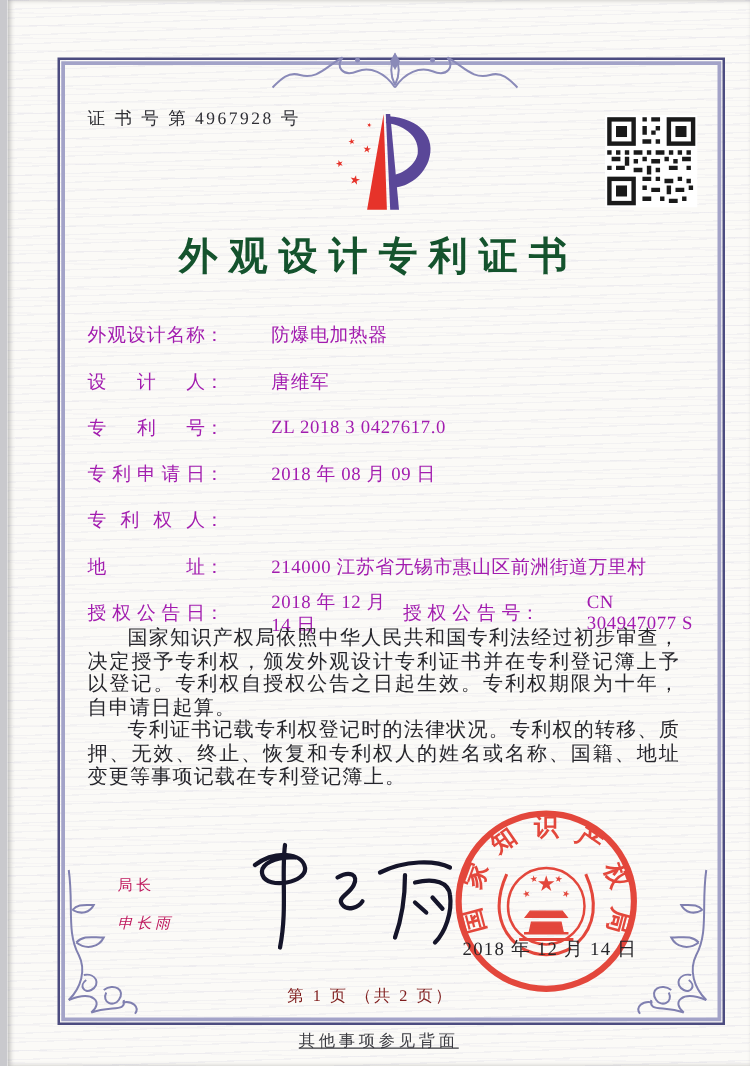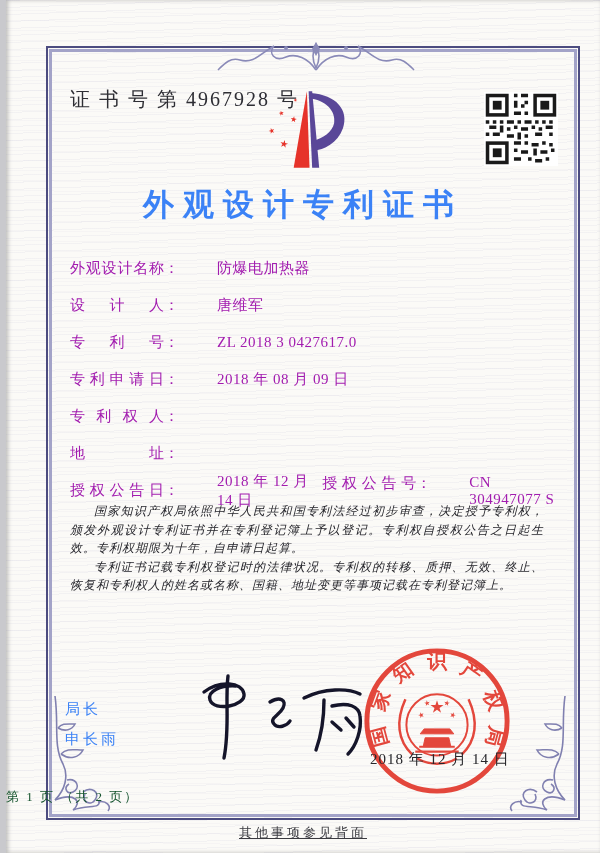--- a/index.html
+++ b/index.html
@@ -21,43 +21,43 @@
     pointer-events:none;
   }
   .frame{
     position:absolute;left:40px;top:46px;width:530px;height:770px;
     border:2px solid #4c4c80;
   }
   .frame::before{
     content:"";position:absolute;inset:1px;border:3px solid #a3a3c8;
   }
   .abs{position:absolute;}
-  .cert-no{left:64px;top:86px;font-size:20px;color:#2e2e34;letter-spacing:2px;}
+  .cert-no{left:64px;top:86px;font-size:14px;color:#2e2e34;letter-spacing:2px;}
   .title{
     left:0;right:0;top:184px;text-align:center;
-    font-size:31px;font-weight:600;color:#3b82f6;letter-spacing:9px;
+    font-size:31px;font-weight:600;color:#14532d;letter-spacing:9px;
   }
   .fields{left:64px;top:250px;right:44px;font-size:15px;color:#a21caf;}
   .frow{height:37px;display:flex;align-items:center;}
   .flabel{
     display:inline-block;width:94px;text-align:justify;text-align-last:justify;
     flex:0 0 94px;
   }
   .fcolon{flex:0 0 auto;}
   .fval{margin-left:6px;letter-spacing:.5px;padding-left:32px;}
   .grant-left{display:flex;align-items:center;}
-  .grant-right{display:flex;}
-  .paras{left:64px;top:502px;width:474px;font-size:12px;line-height:18.5px;
-    color:#26262c;text-align:justify;letter-spacing:1px;font-style:italic;}
+  .grant-right{display:flex;align-items:center;}
+  .paras{left:64px;top:502px;width:474px;font-size:16px;line-height:18.5px;
+    color:#26262c;text-align:justify;letter-spacing:1px;}
   .paras p{margin:0;text-indent:2em;}
-  .signer{left:59px;font-size:15px;color:#3b82f6;letter-spacing:3px;}
+  .signer{left:88px;font-size:12px;color:#be185d;letter-spacing:3px;}
   .sig-svg{left:160px;top:658px;}
   .seal-wrap{left:352px;top:642px;}
   .seal-date{left:364px;top:750px;font-size:15px;color:#26262a;letter-spacing:1px;}
-  .page-note{left:0;right:13px;top:788px;font-size:13px;color:#14532d;letter-spacing:2px;}
+  .page-note{left:0;right:13px;top:788px;text-align:center;font-size:13px;color:#7f1d1d;letter-spacing:2px;}
   .back-note{left:0;right:0;top:824px;text-align:center;font-size:13px;color:#3a3a40;letter-spacing:3px;text-decoration:underline;}
   .orn{color:#8a8ab8;}
   .orn-top{left:210px;top:38px;}
   .orn-bl{left:44px;top:694px;}
   .orn-br{left:478px;top:694px;transform:scaleX(-1);}
   .logo-svg{left:248px;top:86px;}
   .qr-svg{left:478px;top:92px;}
 </style>
 </head>
 <body>
@@ -160,20 +160,21 @@
         <span class="fcolon">：</span>
       <span class="fval">2018 年 08 月 09 日</span>
     </div>
     <div class="frow">
       <span class="flabel">专利权人</span>
         <span class="fcolon">：</span>
     </div>
     <div class="frow">
       <span class="flabel">地址</span>
         <span class="fcolon">：</span>
+      <span class="fval">214000 江苏省无锡市惠山区前洲街道万里村</span>
     </div>
     <div class="frow">
       <span class="grant-left">
         <span class="flabel">授权公告日</span>
           <span class="fcolon">：</span>
         <span class="fval">2018 年 12 月 14 日</span>
       </span>
       <span class="grant-right">
         <span class="flabel">授权公告号</span>
           <span class="fcolon">：</span>
@@ -181,21 +182,21 @@
       </span>
     </div>
   </div>
 
   <div class="abs paras">
     <p>国家知识产权局依照中华人民共和国专利法经过初步审查，决定授予专利权，颁发外观设计专利证书并在专利登记簿上予以登记。专利权自授权公告之日起生效。专利权期限为十年，自申请日起算。</p>
     <p>专利证书记载专利权登记时的法律状况。专利权的转移、质押、无效、终止、恢复和专利权人的姓名或名称、国籍、地址变更等事项记载在专利登记簿上。</p>
   </div>
 
   <div class="abs signer" style="top:700px;">局长</div>
-  <div class="abs signer" style="top:730px;">申长雨</div>
+  <div class="abs signer" style="top:730px;font-style:italic;">申长雨</div>
 
   <svg class="abs sig-svg" width="200" height="110" viewBox="0 0 200 110">
     <g fill="none" stroke="#15152a" stroke-width="3.4" stroke-linecap="round">
       <path d="M62,18 C59,42 64,70 58,100"></path>
       <path d="M38,34 C54,22 76,24 78,36 C80,48 48,54 44,42 C41,33 55,27 70,28"></path>
       <path d="M104,44 C114,38 121,42 117,50 C113,58 103,60 108,66 C112,71 121,68 124,63"></path>
       <path d="M138,40 C158,30 182,30 194,36"></path>
       <path d="M158,42 C158,60 155,78 150,92"></path>
       <path d="M166,48 C182,44 193,48 194,58 C196,72 190,88 182,96"></path>
       <path d="M166,64 l9,8"></path>

